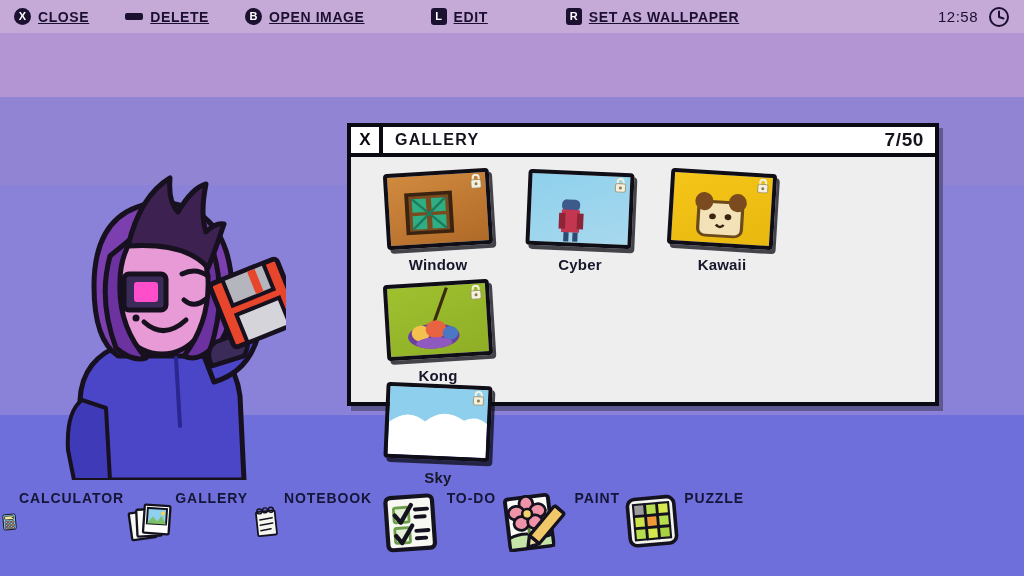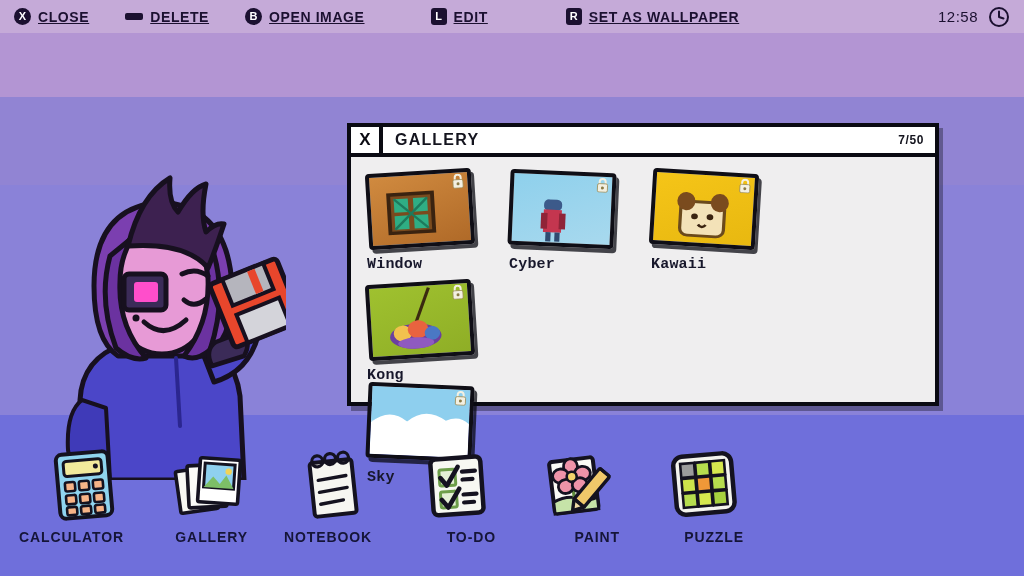--- a/index.html
+++ b/index.html
@@ -75,28 +75,27 @@
     display:flex; align-items:center; justify-content:center;
     font-size:17px; font-weight:bold; color:#0a0a12; cursor:pointer;
     background:#fff;
   }
   #gw-title {
     flex:1; display:flex; align-items:center; padding-left:12px;
     font-size:16px; font-weight:bold; letter-spacing:1.2px; color:#14141e;
   }
   #gw-count {
     display:flex; align-items:center; padding-right:11px;
-    font-size:12px; font-weight:bold; letter-spacing:0.6px; color:#14141e;
+    font-size:19px; font-weight:bold; letter-spacing:0.6px; color:#14141e;
   }
   #gw-body { padding:14px 16px 8px 16px; }
   .gw-row { display:flex; }
   .gw-cell {
-    width:142px; display:flex; flex-direction:column; 
+    width:142px; display:flex; flex-direction:column; align-items:center;
     cursor:pointer;
-    font-family:Liberation Mono, monospace;
   }
   .thumb-wrap { position:relative; width:106px; height:76px; }
   .thumb {
     position:absolute; inset:0;
     border:4px solid #0f0e16; border-radius:4px;
     box-shadow:3px 4px 0 rgba(10,10,18,.75);
     overflow:hidden;
   }
   .lock {
     position:absolute; right:7px; top:5px;
@@ -107,22 +106,22 @@
     color:#17172b; letter-spacing:0.2px;
   }
   .gw-row + .gw-row { margin-top:9px;flex-direction:column; }
 
   
   #dock {
     position:absolute; left:0; bottom:0; width:1024px; height:130px;
     display:flex; align-items:flex-end; z-index:30;
   }
   .dock-item {
-    width:124px; display:flex; flex-direction:column; align-items:flex-end;
-    cursor:pointer; padding-bottom:31px;
+    width:124px; display:flex; flex-direction:row; align-items:flex-start;
+    cursor:pointer; padding-bottom:16px;
   }
   .dock-icon { width:80px; height:76px; display:block; }
   .dock-label {
     margin-top:6px; font-size:14px; font-weight:bold;
     color:#151538; letter-spacing:0.9px; white-space:nowrap;
   }
 </style>
 </head>
 <body>
 

